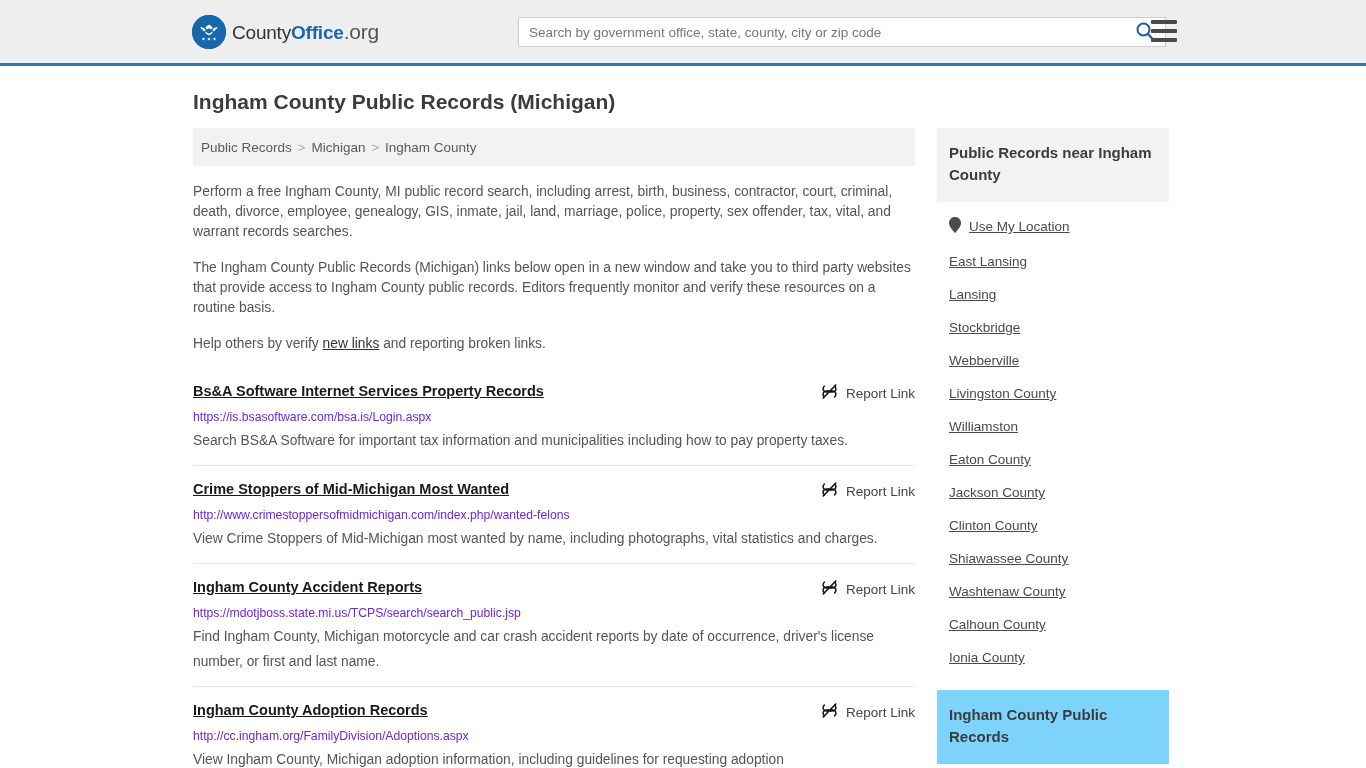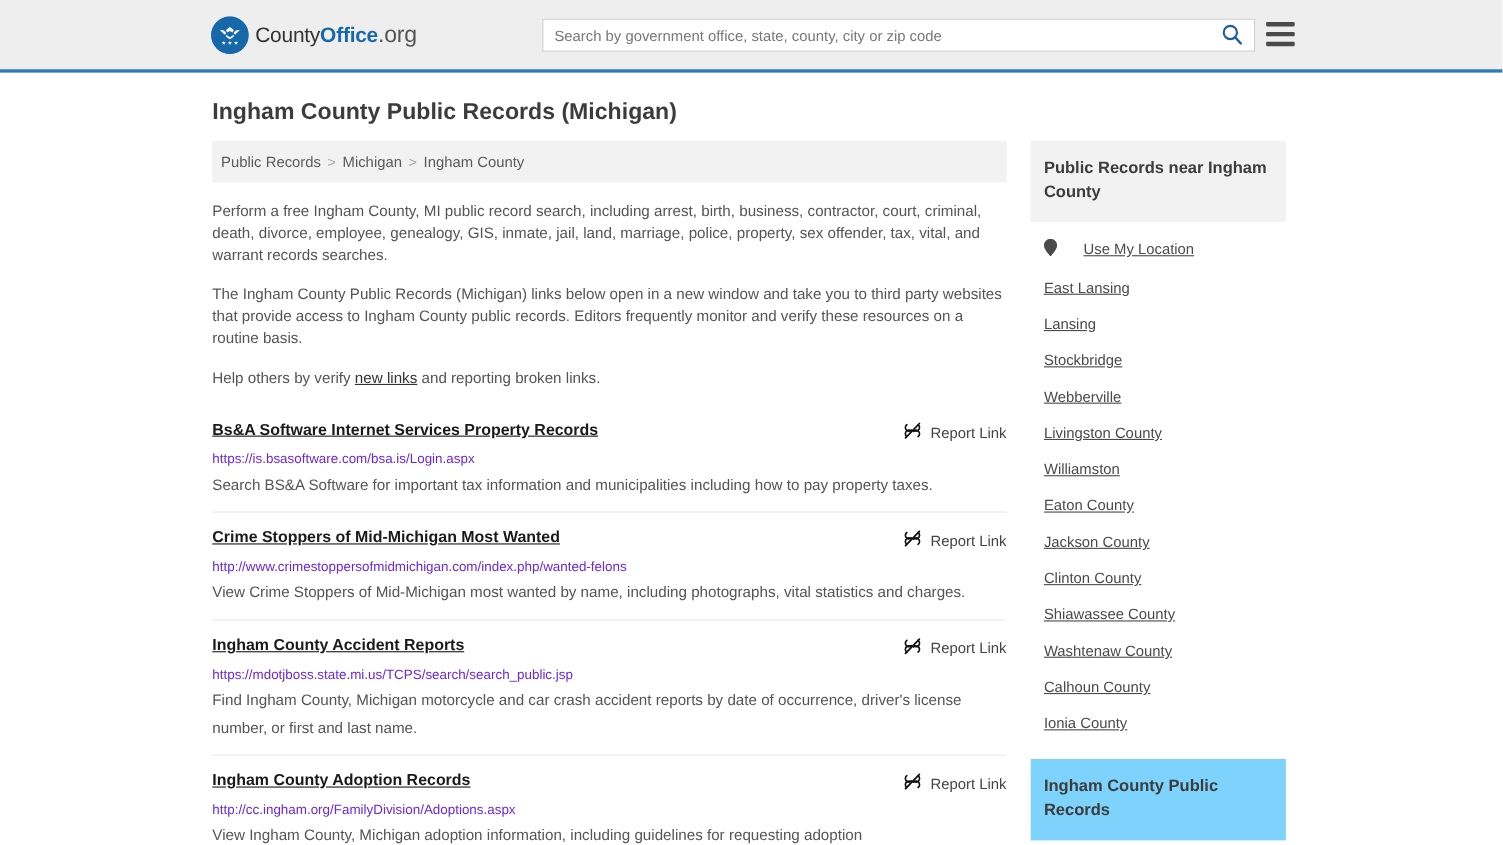--- a/index.html
+++ b/index.html
@@ -40,21 +40,21 @@
     letter-spacing: -0.2px;
     color: #2f2f2f;
     white-space: nowrap;
   }
   .logo-text .b { color: #1768ab; font-weight: bold; }
   .logo-text .c { font-weight: normal; color: #333; }
   .logo-text .org { font-size: 21px; color: #555; }
 
   .search-box {
     position: absolute;
-    left: 493px;
+    left: 518px;
     top: 17px;
     width: 648px;
     height: 30px;
     background: #ffffff;
     border: 1px solid #cfcfcf;
     display: flex;
     align-items: center;
   }
   .search-input {
     flex: 1;
@@ -210,21 +210,21 @@
     font-size: 13.5px;
   }
   .side-item a {
     color: #4a4a4a;
     text-decoration: underline;
     cursor: pointer;
   }
   .side-item.loc {
     display: flex;
     align-items: center;
-    gap: 24px;
+    gap: 8px;
     padding-left: 12px;
   }
   .pin-icon { flex: none; }
   .side-box2 {
     background: #7dd3fc;
     margin-top: 16px;
     padding: 14px 14px 16px 12px;
     font-size: 15px;
     font-weight: bold;
     color: #3c3c3c;

